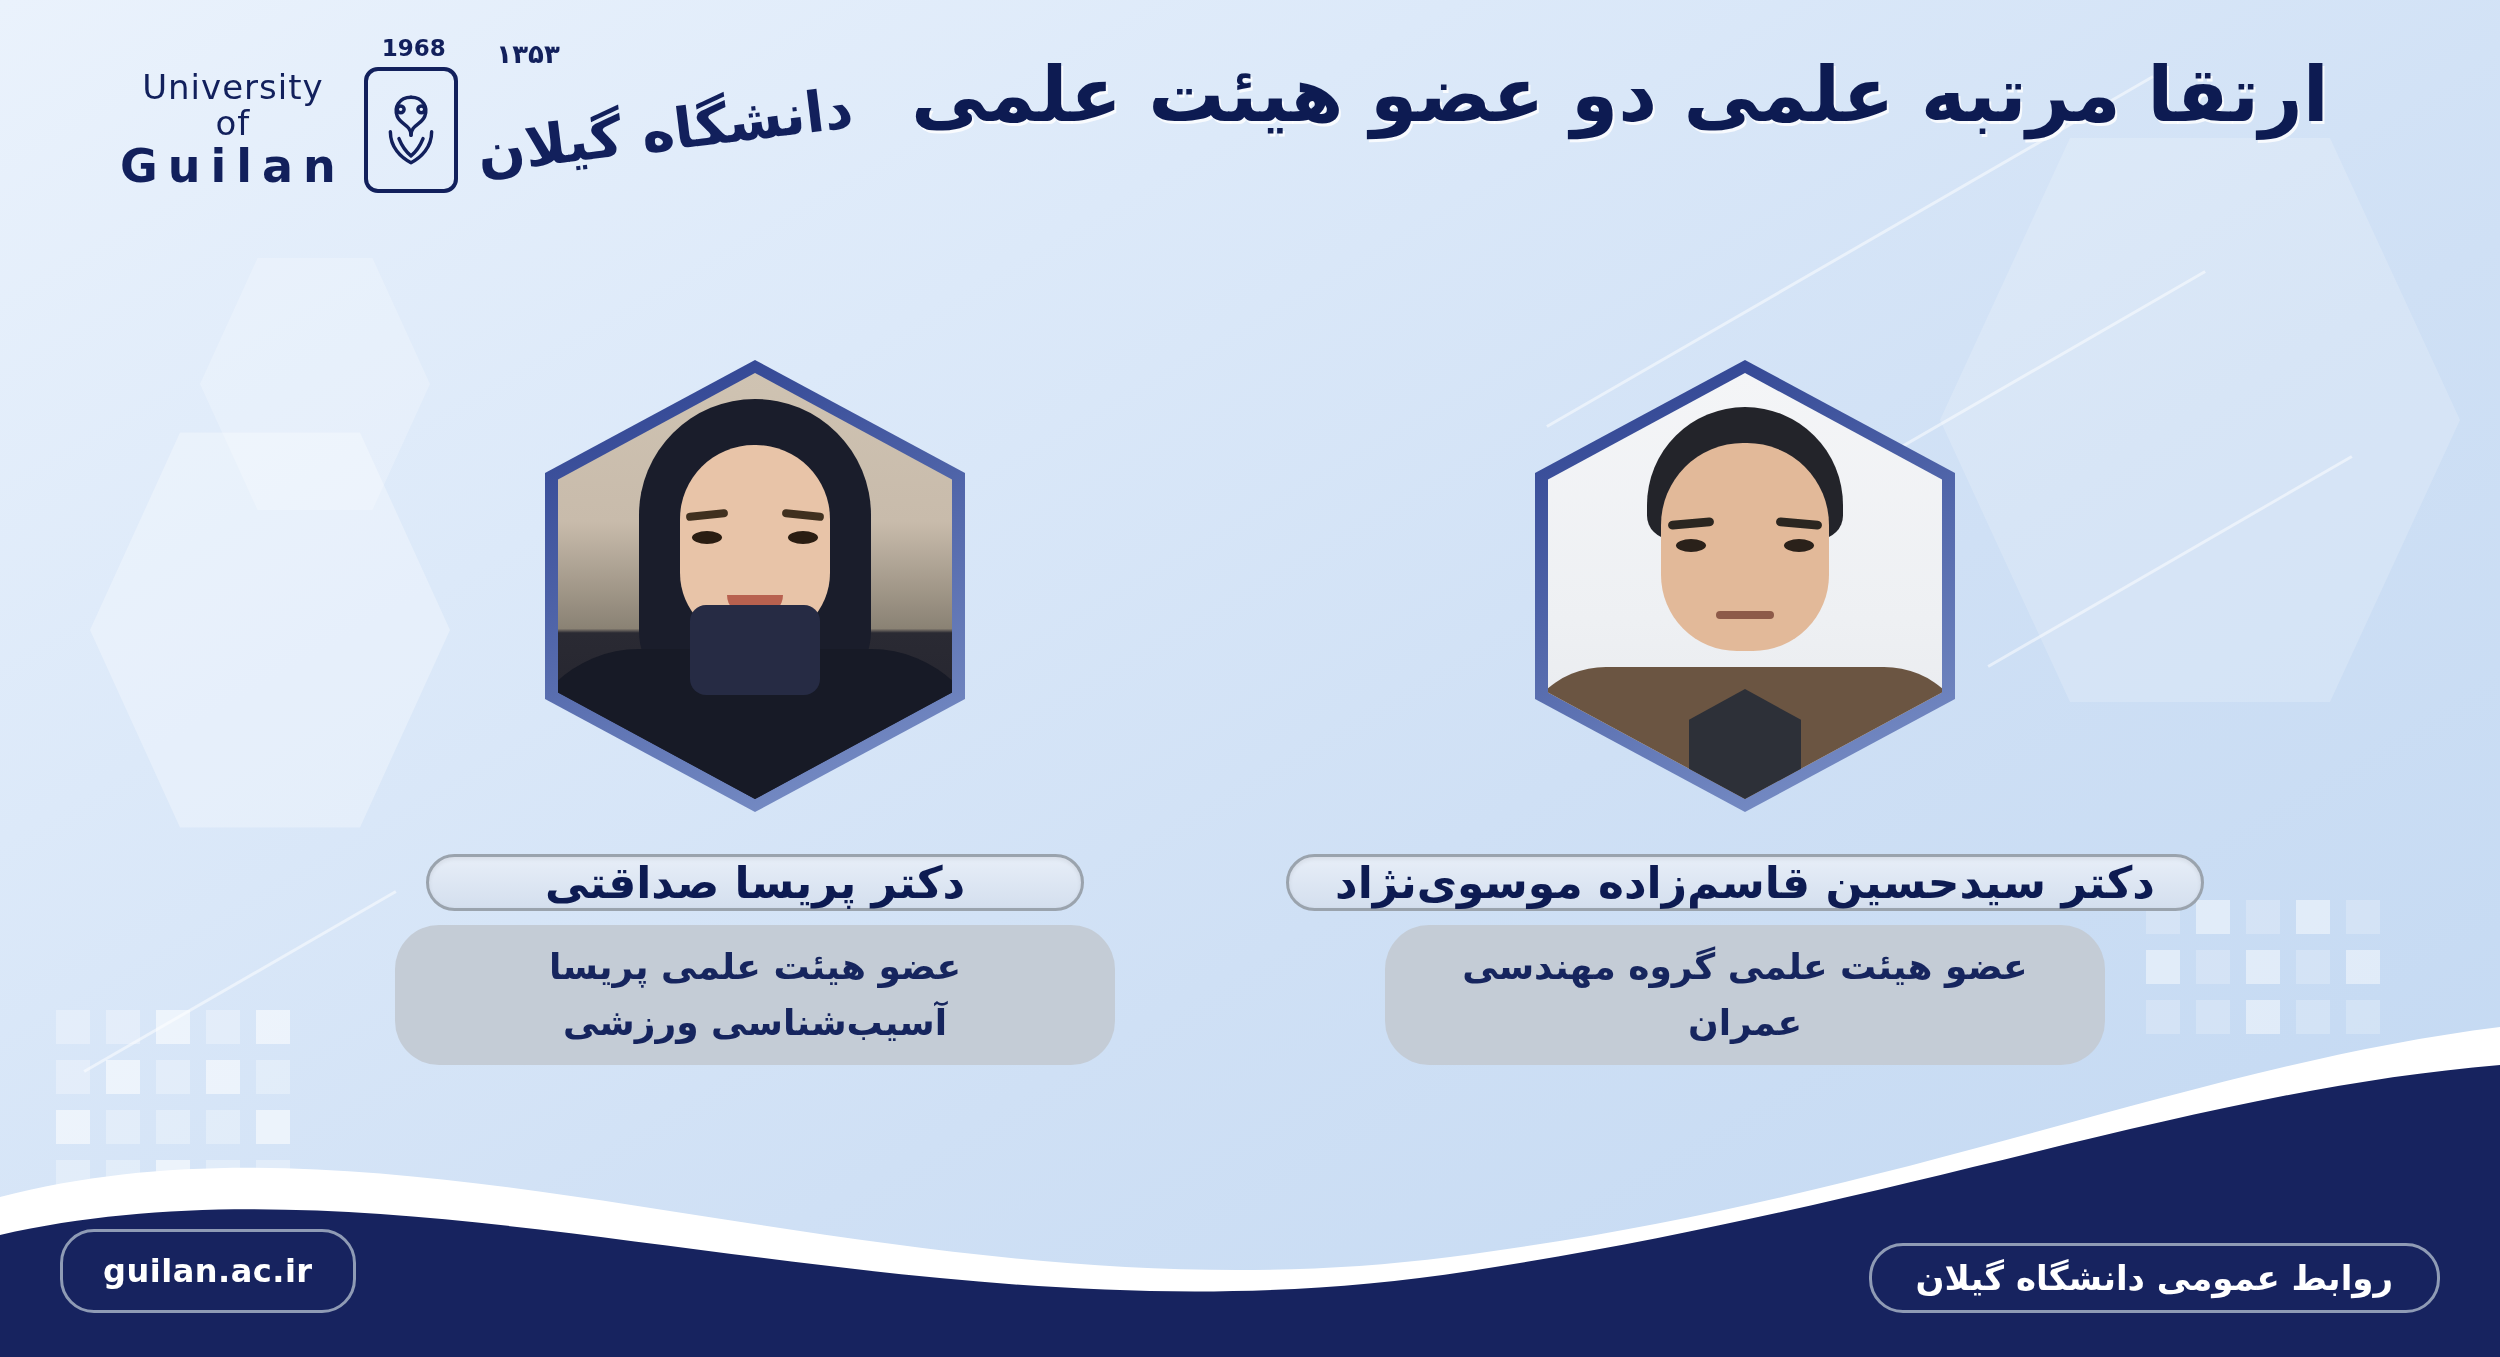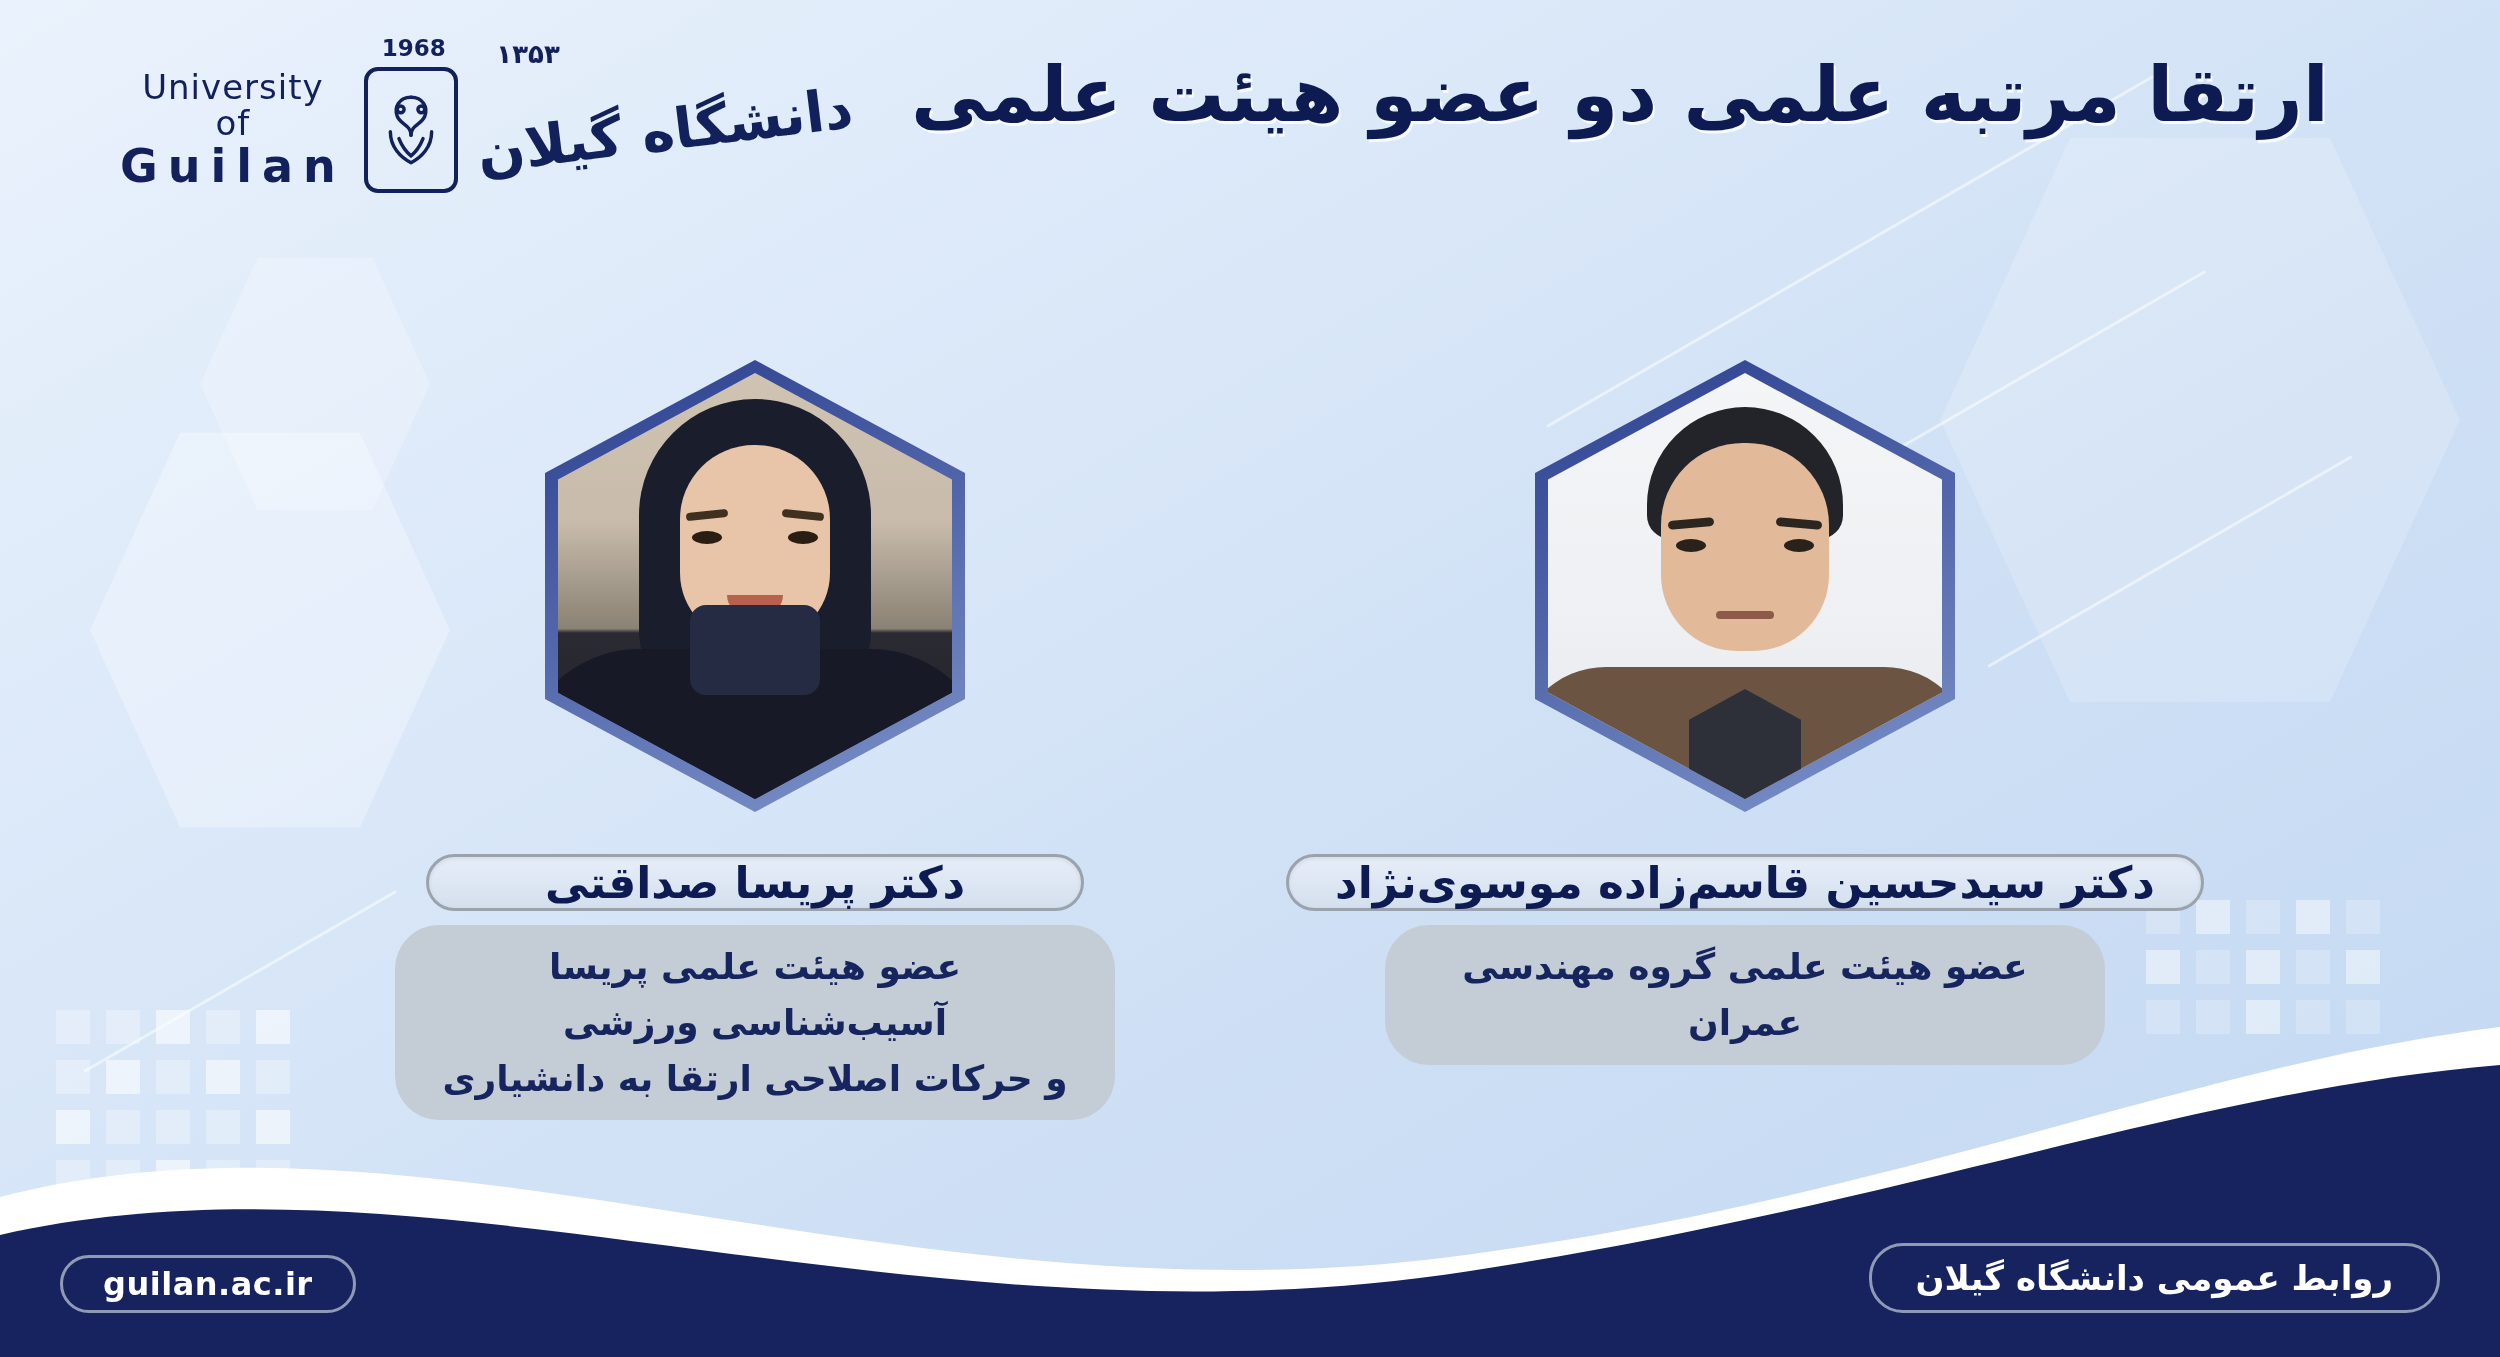--- a/index.html
+++ b/index.html
@@ -335,21 +335,21 @@
   .wave-navy {
     position: absolute;
     left: 0; right: 0; bottom: 0;
     height: 300px;
   }
 
   .footer-url {
     position: absolute;
     left: 60px;
     bottom: 44px;
-    padding: 7px 40px;
+    padding: 20px 40px;
     border: 3px solid #8f9bb5;
     border-radius: 34px;
     color: #ffffff;
     font-size: 32px;
     font-weight: 700;
     letter-spacing: 0.5px;
     direction: ltr;
   }
   .footer-org {
     position: absolute;
@@ -480,21 +480,20 @@
               <div class="eye-r"></div>
             <div class="mouth"></div>
             <div class="shoulders"></div>
             <div class="scarf"></div>
           </div>
         </div>
       </div>
       <div class="name-pill">دکتر پریسا صداقتی</div>
       <div class="role-pill">
         <span>عضو هیئت علمی پریسا آسیب‌شناسی ورزشی</span>
-        <span class="line2">و حرکات اصلاحی  ارتقا به دانشیاری</span>
       </div>
     </div>
 
   </div>
 
   <div class="wave-white">
     <svg viewBox="0 0 2500 330" preserveAspectRatio="none" aria-hidden="true">
       <path d="M0,170 C 420,60 900,300 1450,230 C 1900,172 2180,40 2500,0 L2500,330 L0,330 Z" fill="#ffffff"></path>
     </svg>
   </div>

